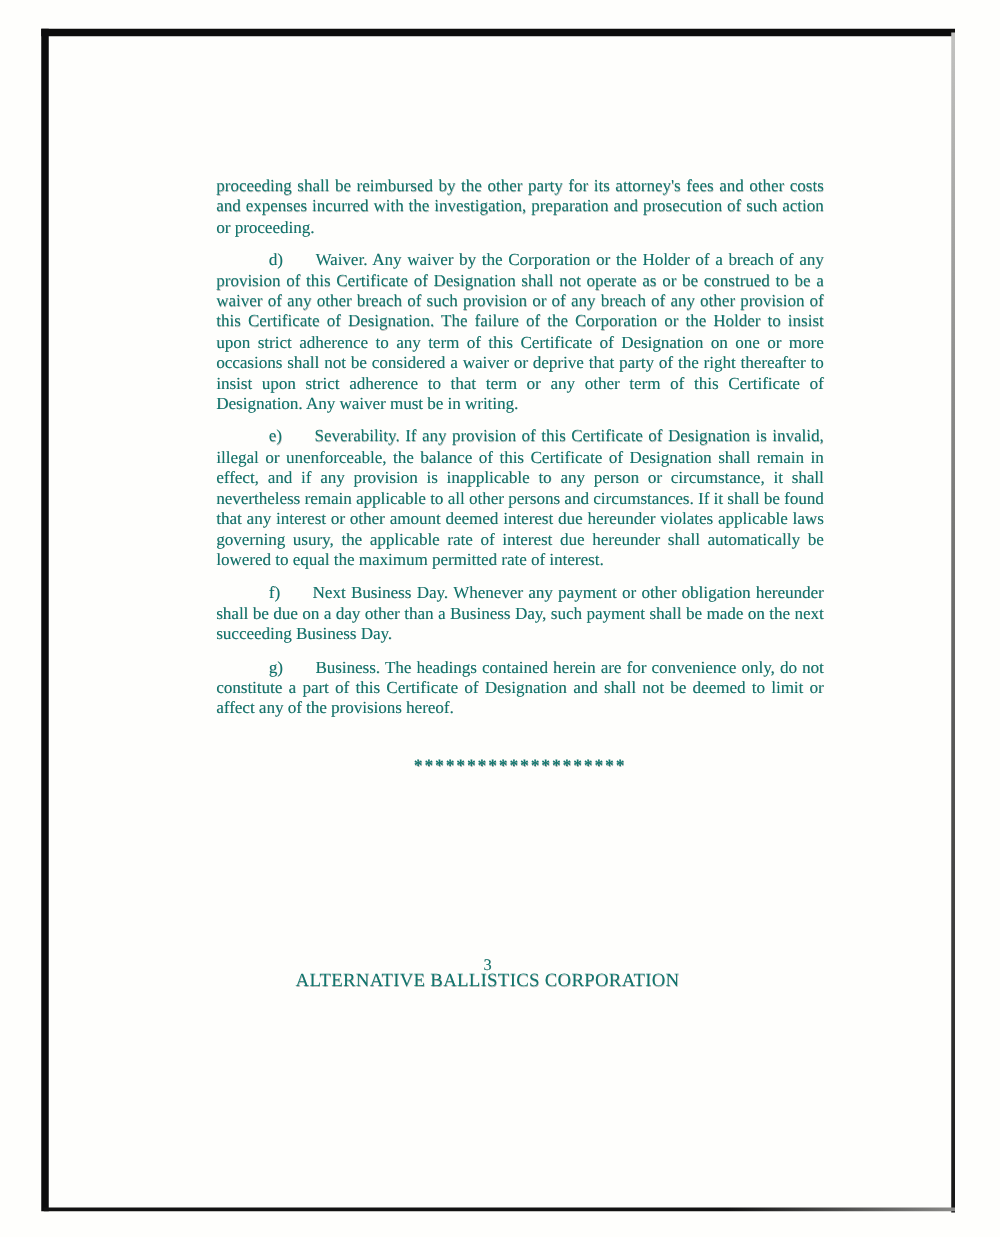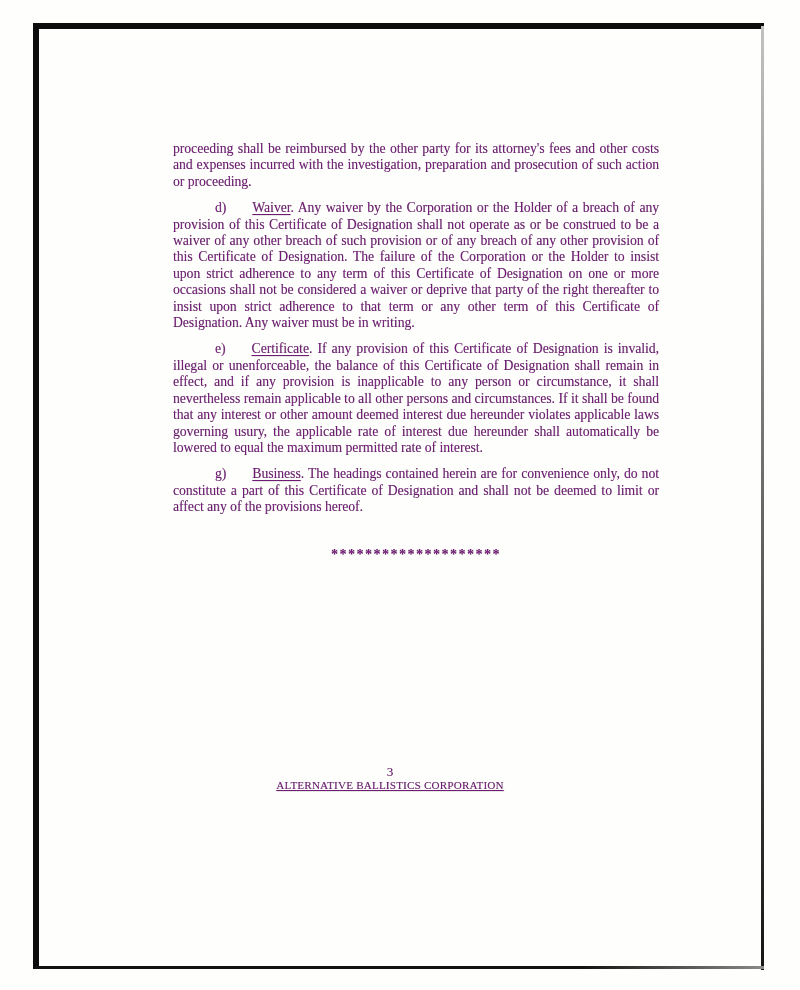--- a/index.html
+++ b/index.html
@@ -7,21 +7,21 @@
     padding: 0;
     background: #ffffff;
   }
   .page {
     position: relative;
     width: 800px;
     height: 990px;
     background: #fefefc;
     overflow: hidden;
     font-family: "Liberation Serif", "DejaVu Serif", serif;
-    color: #701a75;
+    color: #0f766e;
   }
   
   .b-top {
     position: absolute; left: 33px; top: 23px;
     width: 731px; height: 6px; background: #0c0c0c;
   }
   .b-left {
     position: absolute; left: 33px; top: 23px;
     width: 6px; height: 946px; background: #0c0c0c;
   }
@@ -42,21 +42,21 @@
     width: 486px;
     text-align: justify;
     font-size: 13.6px;
     line-height: 16.4px;
     text-shadow: 0.3px 0.3px 0.5px rgba(25,25,25,0.35);
   }
   .para { margin: 0 0 10px 0; }
   .section { margin: 0 0 10px 0; }
   .sec-letter { margin-left: 42px; }
   .sec-tab { display: inline-block; width: 26px; }
-  .sec-heading { text-decoration: underline; text-underline-offset: 2px; margin-top: 47px; }
+  .sec-heading { text-underline-offset: 2px; margin-top: 47px; }
   .separator {
     margin-top: 31px;
     text-align: center;
     font-weight: bold;
     font-size: 14px;
     letter-spacing: 1.5px;
   }
   
   .footer {
     position: absolute;
@@ -64,46 +64,47 @@
     width: 500px;
     text-align: center;
     text-shadow: 0.3px 0.3px 0.5px rgba(25,25,25,0.35);
   }
   .page-num {
     font-size: 13px;
     line-height: 15px;
     margin-bottom: 1px;
   }
   .footer-line {
-    font-size: 11px;
+    font-size: 15px;
     line-height: 10.8px;
     letter-spacing: 0.25px;
-    text-decoration: underline;
   }
 </style>
 </head>
 <body>
 
 <div class="page">
 
   <div class="b-top"></div>
   <div class="b-left"></div>
   <div class="b-right"></div>
   <div class="b-bottom"></div>
 
   <div class="content">
 
     <p class="para">proceeding shall be reimbursed by the other party for its attorney's fees and other costs and expenses incurred with the investigation, preparation and prosecution of such action or proceeding.</p>
 
     <p class="section"><span class="sec-letter">d)</span><span class="sec-tab"></span><span class="sec-heading">Waiver</span><span>.</span>
       <span>Any waiver by the Corporation or the Holder of a breach of any provision of this Certificate of Designation shall not operate as or be construed to be a waiver of any other breach of such provision or of any breach of any other provision of this Certificate of Designation. The failure of the Corporation or the Holder to insist upon strict adherence to any term of this Certificate of Designation on one or more occasions shall not be considered a waiver or deprive that party of the right thereafter to insist upon strict adherence to that term or any other term of this Certificate of Designation. Any waiver must be in writing.</span></p>
 
-    <p class="section"><span class="sec-letter">e)</span><span class="sec-tab"></span><span class="sec-heading">Certificate</span><span>.</span>
+    <p class="section"><span class="sec-letter">e)</span><span class="sec-tab"></span><span class="sec-heading">Severability</span><span>.</span>
       <span>If any provision of this Certificate of Designation is invalid, illegal or unenforceable, the balance of this Certificate of Designation shall remain in effect, and if any provision is inapplicable to any person or circumstance, it shall nevertheless remain applicable to all other persons and circumstances. If it shall be found that any interest or other amount deemed interest due hereunder violates applicable laws governing usury, the applicable rate of interest due hereunder shall automatically be lowered to equal the maximum permitted rate of interest.</span></p>
 
+    <p class="section"><span class="sec-letter">f)</span><span class="sec-tab"></span><span class="sec-heading">Next Business Day</span><span>.</span>
+      <span>Whenever any payment or other obligation hereunder shall be due on a day other than a Business Day, such payment shall be made on the next succeeding Business Day.</span></p>
 
     <p class="section"><span class="sec-letter">g)</span><span class="sec-tab"></span><span class="sec-heading">Business</span><span>.</span>
       <span>The headings contained herein are for convenience only, do not constitute a part of this Certificate of Designation and shall not be deemed to limit or affect any of the provisions hereof.</span></p>
 
     <div class="separator">********************</div>
   </div>
 
   <div class="footer">
     <div class="page-num">3</div>
     <div class="footer-line">ALTERNATIVE BALLISTICS CORPORATION</div>

